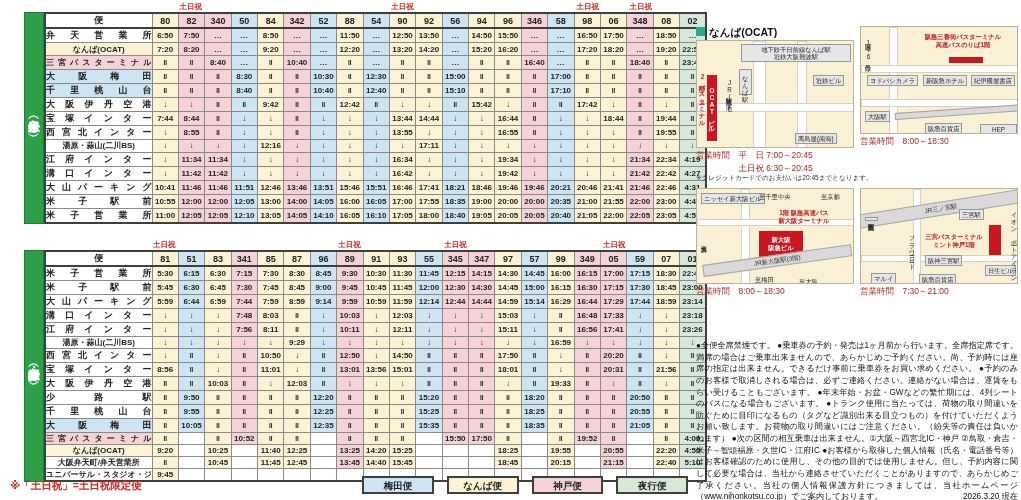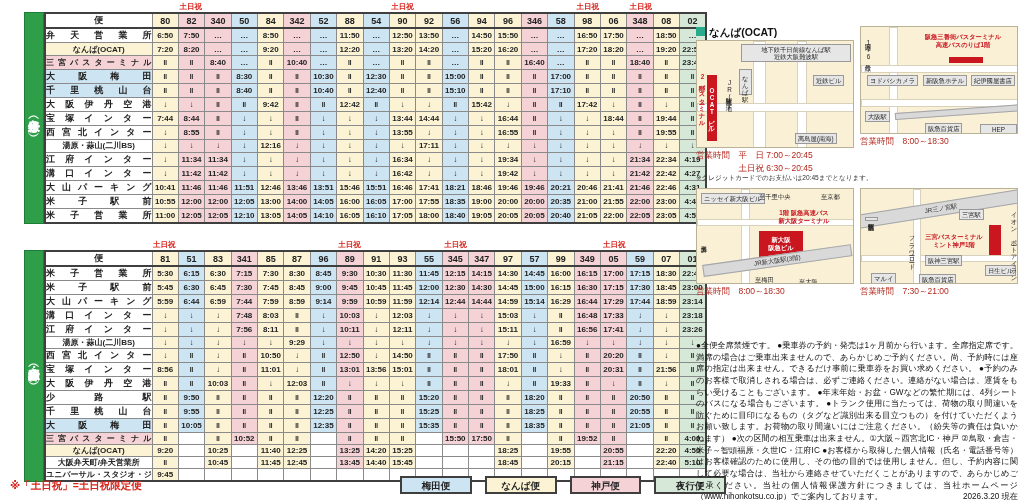--- a/index.html
+++ b/index.html
@@ -37,21 +37,21 @@
   .bg-cream{background:var(--cream);} .bg-blue{background:var(--blue);}
   .bg-pink{background:var(--pink);} .bg-green{background:var(--green);}
   .bg-white{background:#fff;}
   td.red{color:var(--red);}
   .jchars{display:flex; justify-content:space-between; align-items:center; width:100%; font-size:9px;} .st-s{font-size:8px; text-align:center;}
   .st-xs{font-size:6.3px; text-align:center;}
   td.head-label{text-align:center;}
 
   
   .footnote{position:absolute; left:10px; top:479px; color:var(--red); font-size:10.5px; font-weight:bold;}
-  .legend{position:absolute; left:362px; top:476px; width:326px; display:flex; gap:13px;margin-left:38px;}
+  .legend{position:absolute; left:362px; top:476px; width:326px; display:flex; gap:13px;}
   .legend .lg{flex:1; border:2px solid #3f3f3f; height:18px; line-height:15px; text-align:center; font-size:9.5px; font-weight:bold;}
 
   
   .right-panel{position:absolute; left:692px; top:0; width:329px; height:500px;}
   .pill{
     position:absolute; left:4px; width:318px; height:18px; border-radius:9px;
     background:var(--accent_teal); color:#fff; font-size:12px; font-weight:bold;
     text-align:center; line-height:18px; letter-spacing:4px;
   }
   #pill-noriba{top:4px;} #pill-guide{top:316px;}

